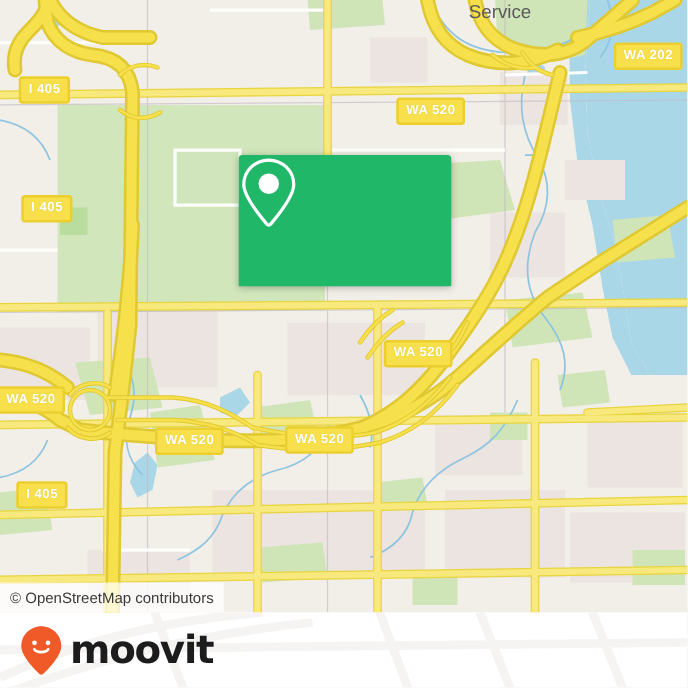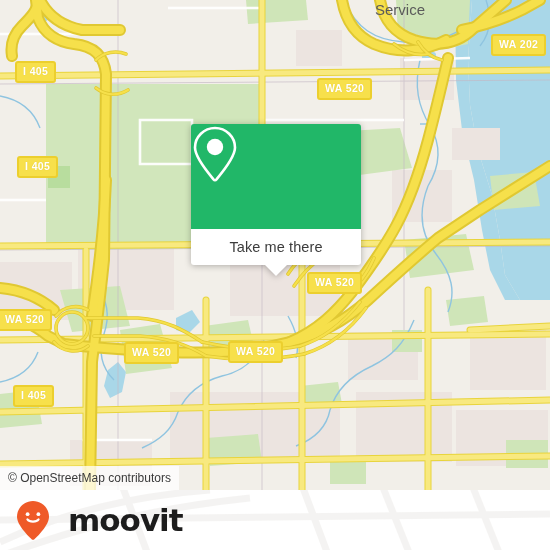--- a/index.html
+++ b/index.html
@@ -109,21 +109,21 @@
   .footer-wm { position:absolute; left:0; top:0; width:550px; height:60px; opacity:.5; }
   .footer-title {
     position:relative;
     color:#3c3c3c;
     font-size:16.5px;
     white-space:nowrap;
     font-family:"Liberation Sans", sans-serif;
   }
   .brand {
     position:relative;
-    display:flex; align-items:center; gap:18px;
+    display:flex; align-items:center; gap:6px;
   }
   .brand-word {
     color:#1c1c1c;
     font-size:31px;
     font-weight:bold;
     letter-spacing:-1px;
     line-height:1;
     font-family:"DejaVu Sans", sans-serif;
   }
 </style>
@@ -343,24 +343,20 @@
       <span>© OpenStreetMap contributors</span>
     </div>
 
     <div class="callout">
       <div class="callout-top">
         <svg width="48" height="60" viewBox="0 0 48 60">
           <path d="M24 4 C13 4 4 12.8 4 23.6 C4 33.5 18 50 22.6 55.5 C23.3 56.4 24.7 56.4 25.4 55.5 C30 50 44 33.5 44 23.6 C44 12.8 35 4 24 4 Z" fill="none" stroke="#ffffff" stroke-width="2.6" stroke-linejoin="round"></path>
           <circle cx="24" cy="23" r="8.2" fill="#ffffff"></circle>
         </svg>
       </div>
-      <div class="callout-bottom">
-        <span class="cta">Take me there</span>
-        <span class="callout-tail"></span>
-      </div>
     </div>
 
   </div>
 
   <div class="footer">
 
     <svg class="footer-wm" viewBox="0 0 550 60">
       <g stroke="#ebe9e6" stroke-width="7" fill="none">
         <path d="M0,52 C60,24 130,6 210,0"></path>
         <path d="M-10,70 C70,40 150,18 250,8"></path>

